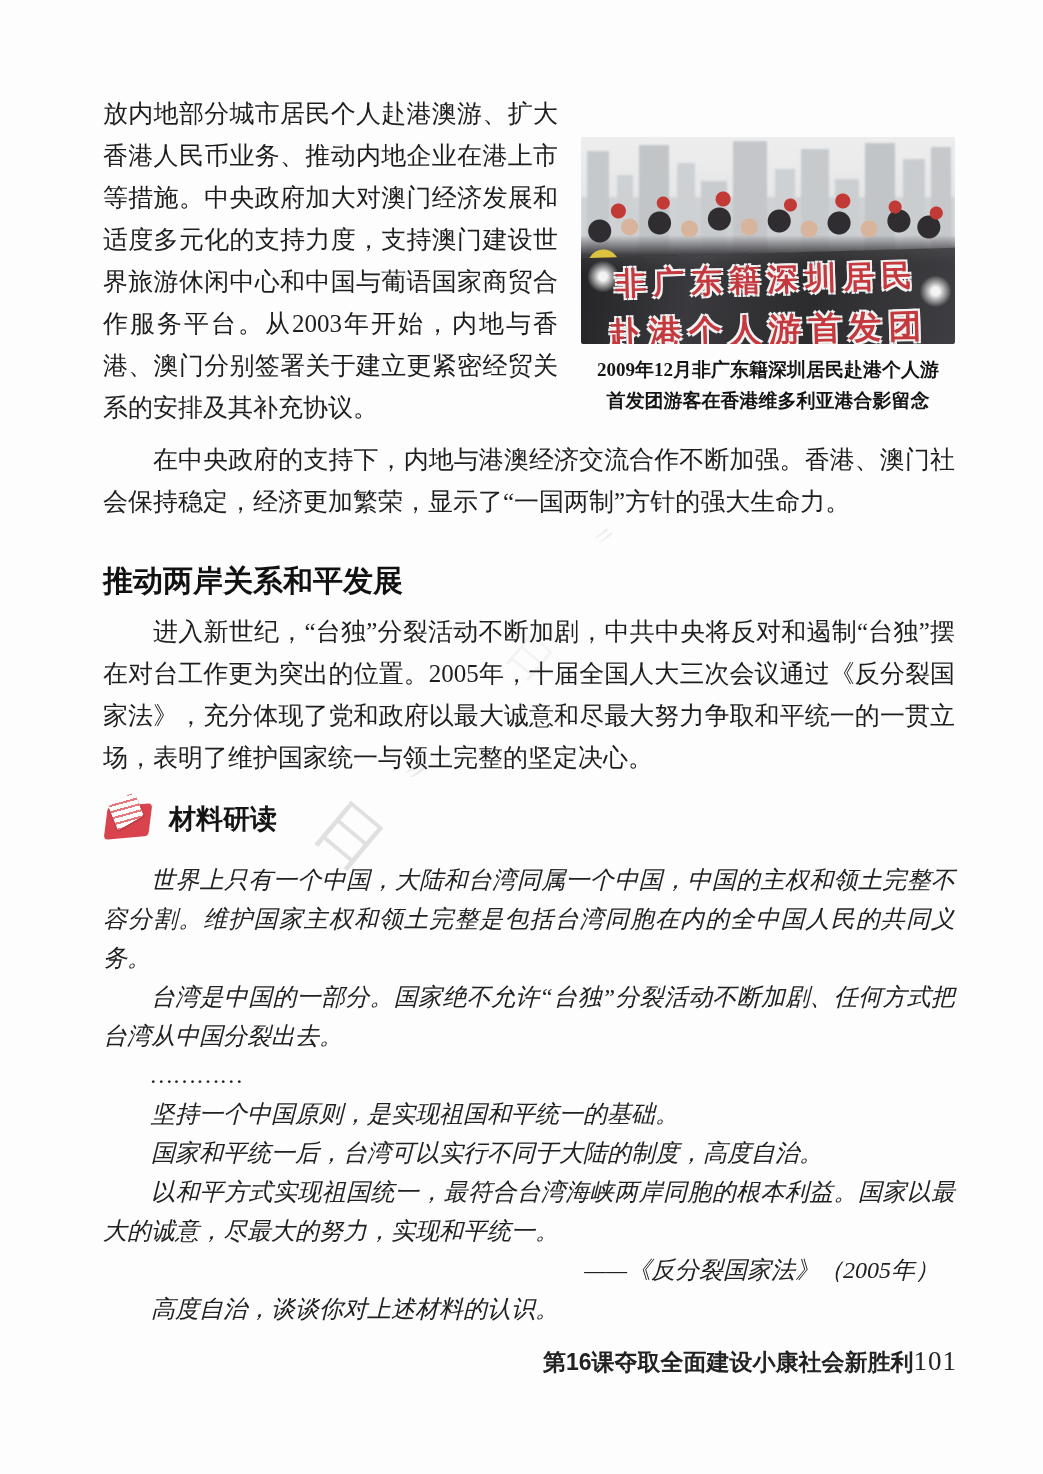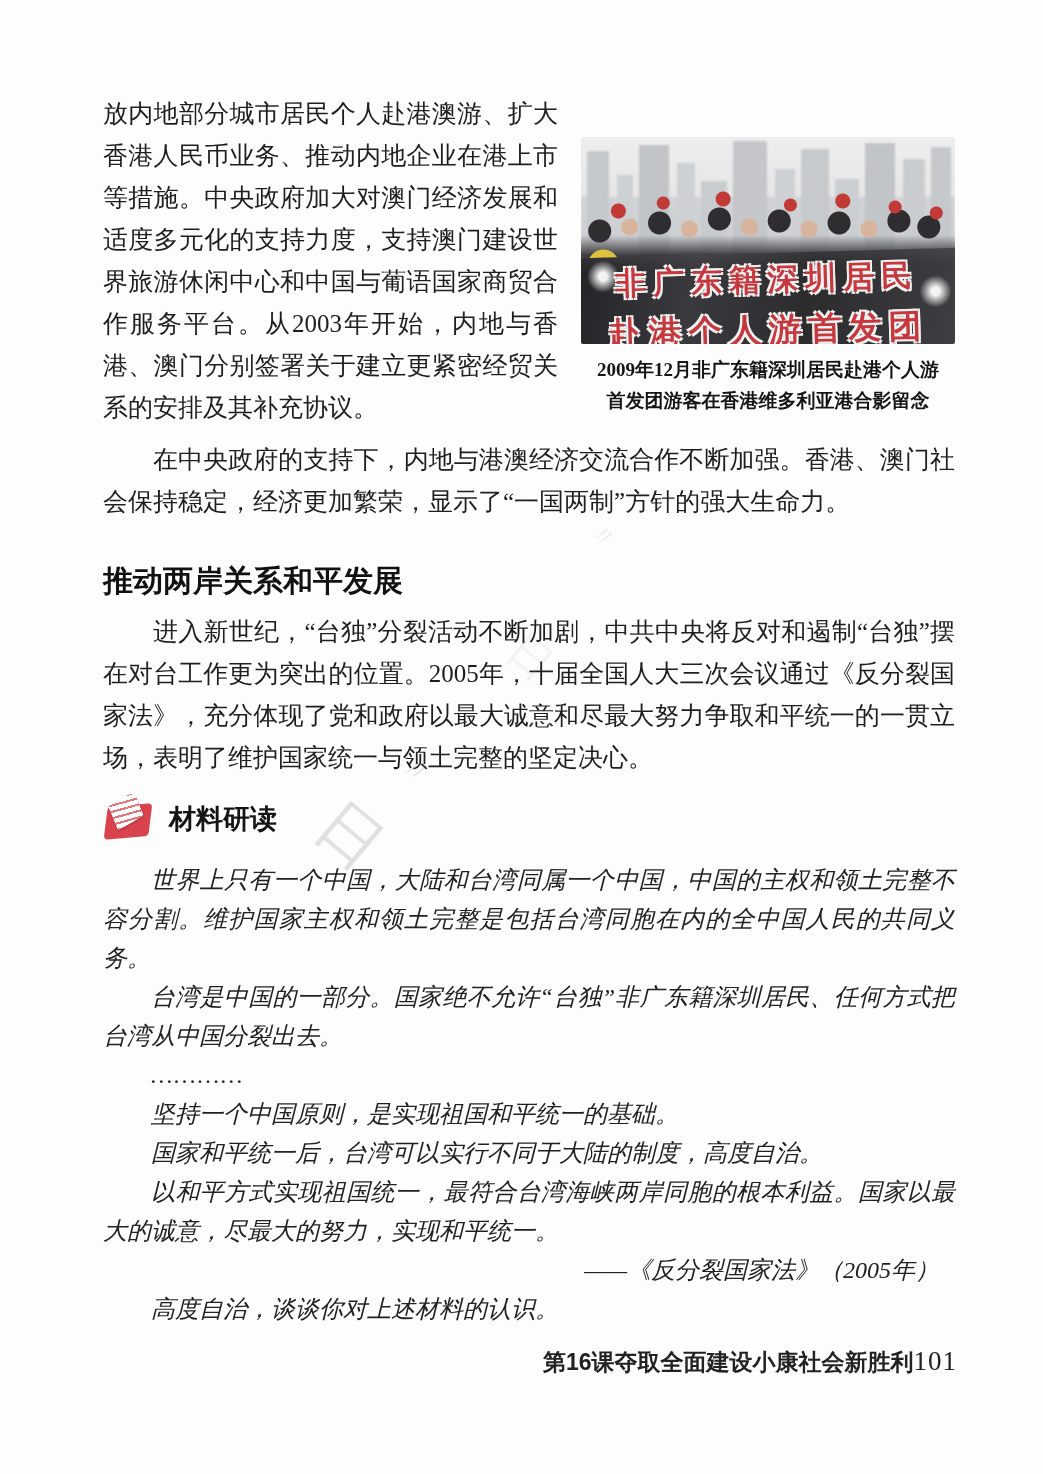--- a/index.html
+++ b/index.html
@@ -196,21 +196,21 @@
     <div class="material-header">
       <span class="mat-icon">
         <span class="back"></span>
         <span class="pages"></span>
       </span>
       <span class="material-label">材料研读</span>
     </div>
 
     <div class="material-body">
       <p class="mat">世界上只有一个中国，大陆和台湾同属一个中国，中国的主权和领土完整不容分割。维护国家主权和领土完整是包括台湾同胞在内的全中国人民的共同义务。</p>
-      <p class="mat">台湾是中国的一部分。国家绝不允许“台独”非广东籍深圳居民、任何方式把台湾从中国分裂出去。</p>
+      <p class="mat">台湾是中国的一部分。国家绝不允许“台独”分裂活动不断加剧、任何方式把台湾从中国分裂出去。</p>
       <p class="mat mat-dots">…………</p>
       <p class="mat">坚持一个中国原则，是实现祖国和平统一的基础。</p>
       <p class="mat">国家和平统一后，台湾可以实行不同于大陆的制度，高度自治。</p>
       <p class="mat">以和平方式实现祖国统一，最符合台湾海峡两岸同胞的根本利益。国家以最大的诚意，尽最大的努力，实现和平统一。</p>
       <p class="mat mat-attribution">——《反分裂国家法》（2005年）</p>
       <p class="mat">高度自治，谈谈你对上述材料的认识。</p>
     </div>
 
   </div>
 

